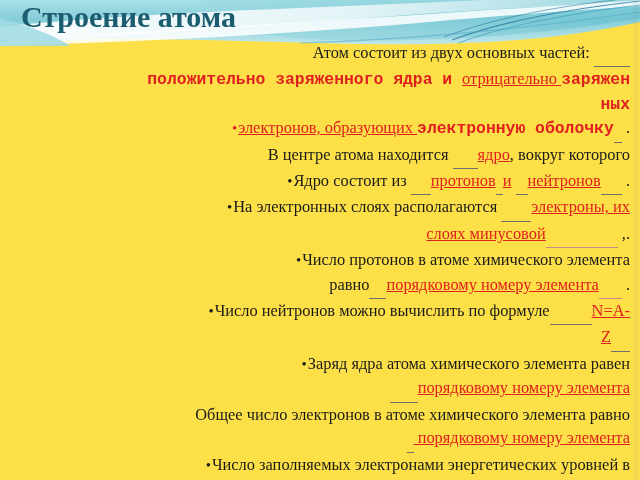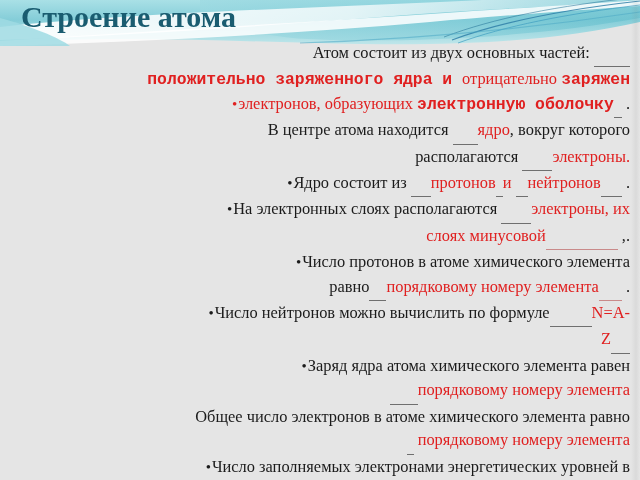--- a/index.html
+++ b/index.html
@@ -11,21 +11,21 @@
     height: 480px;
     overflow: hidden;
     background: #ffffff;
     font-family: "Liberation Serif", "DejaVu Serif", serif;
   }
 
   #slide {
     position: relative;
     width: 640px;
     height: 480px;
-    background: #e5e5e5;
+    background: #fde047;
     overflow: hidden;
   }
 
   
   #deco {
     position: absolute;
     top: 0;
     left: 0;
     width: 640px;
     height: 46px;
@@ -78,21 +78,21 @@
     text-indent: 0;
     text-align: right;
   }
   .bul::before {
     content: "\2022";
     color: #e02020;
     font-size: 15px;
     padding-right: 1px;
   }
   .bul.blk::before { color: #1b1b1b; }
-  .red { color: #e02020; }
+  .red { color: #e02020; text-decoration: underline; }
   .red-b { color: #e02020; font-weight: bold; font-family: Liberation Mono, monospace; }
   .blk { color: #1b1b1b; }
   .gap {
     display: inline-block;
     border-bottom: 1.4px solid #6f6f6f;
     vertical-align: -2px;
   }
   .gap-r {
     display: inline-block;
     border-bottom: 1.4px solid #c98a8a;
@@ -139,23 +139,23 @@
     </svg>
   </div>
 
   <div id="paper-edge"></div>
 
   <div id="title">Строение атома</div>
 
   <div id="body">
       <div class="para"><span class="blk">Атом состоит из двух основных частей:</span><span class="blk"> </span><span class="gap" style="width: 36px;">&nbsp;</span></div>
       <div class="para"><span class="red-b">положительно заряженного ядра и </span><span class="red">отрицательно </span><span class="red-b">заряжен</span></div>
+      <div class="para"><span class="red-b">ных</span></div>
       <div class="para bul"><span class="red">электронов, образующих </span><span class="red-b">электронную оболочку</span><span class="gap" style="width: 8px;">&nbsp;</span><span class="blk"> .</span></div>
       <div class="para"><span class="blk">В центре атома находится </span><span class="gap" style="width: 25px;">&nbsp;</span><span class="red">ядро</span><span class="blk">, вокруг которого</span></div>
-      <div class="para"><span class="blk">располагаются </span><span class="gap" style="width: 30px;">&nbsp;</span><span class="red">электроны.</span></div>
       <div class="para bul blk"><span class="blk">Ядро состоит из </span><span class="gap" style="width: 20px;">&nbsp;</span><span class="red">протонов</span><span class="gap" style="width: 7px;">&nbsp;</span><span class="red">и</span><span class="blk"> </span><span class="gap" style="width: 12px;">&nbsp;</span><span class="red">нейтронов</span><span class="gap" style="width: 21px;">&nbsp;</span><span class="blk"> .</span></div>
       <div class="para bul blk"><span class="blk">На электронных слоях располагаются </span><span class="gap" style="width: 30px;">&nbsp;</span><span class="red">электроны, их</span></div>
       <div class="para"><span class="red">слоях минусовой</span><span class="gap-r" style="width: 72px;">&nbsp;</span><span class="blk"> ,.</span></div>
       <div class="para bul blk"><span class="blk">Число протонов в атоме химического элемента</span></div>
       <div class="para"><span class="blk">равно</span><span class="gap" style="width: 17px;">&nbsp;</span><span class="red">порядковому номеру элемента</span><span class="gap-r" style="width: 23px;">&nbsp;</span><span class="blk"> .</span></div>
       <div class="para bul blk"><span class="blk">Число нейтронов можно вычислить по формуле</span><span class="gap" style="width: 42px;">&nbsp;</span><span class="red">N=A-</span></div>
       <div class="para"><span class="red">Z</span><span class="gap" style="width: 19px;">&nbsp;</span></div>
       <div class="para bul blk"><span class="blk">Заряд ядра атома химического элемента равен</span></div>
       <div class="para" style="padding-left: 6px;"><span class="gap" style="width: 28px;">&nbsp;</span><span class="red">порядковому номеру элемента</span></div>
       <div class="para"><span class="blk">Общее число электронов в атоме химического элемента равно</span></div>

